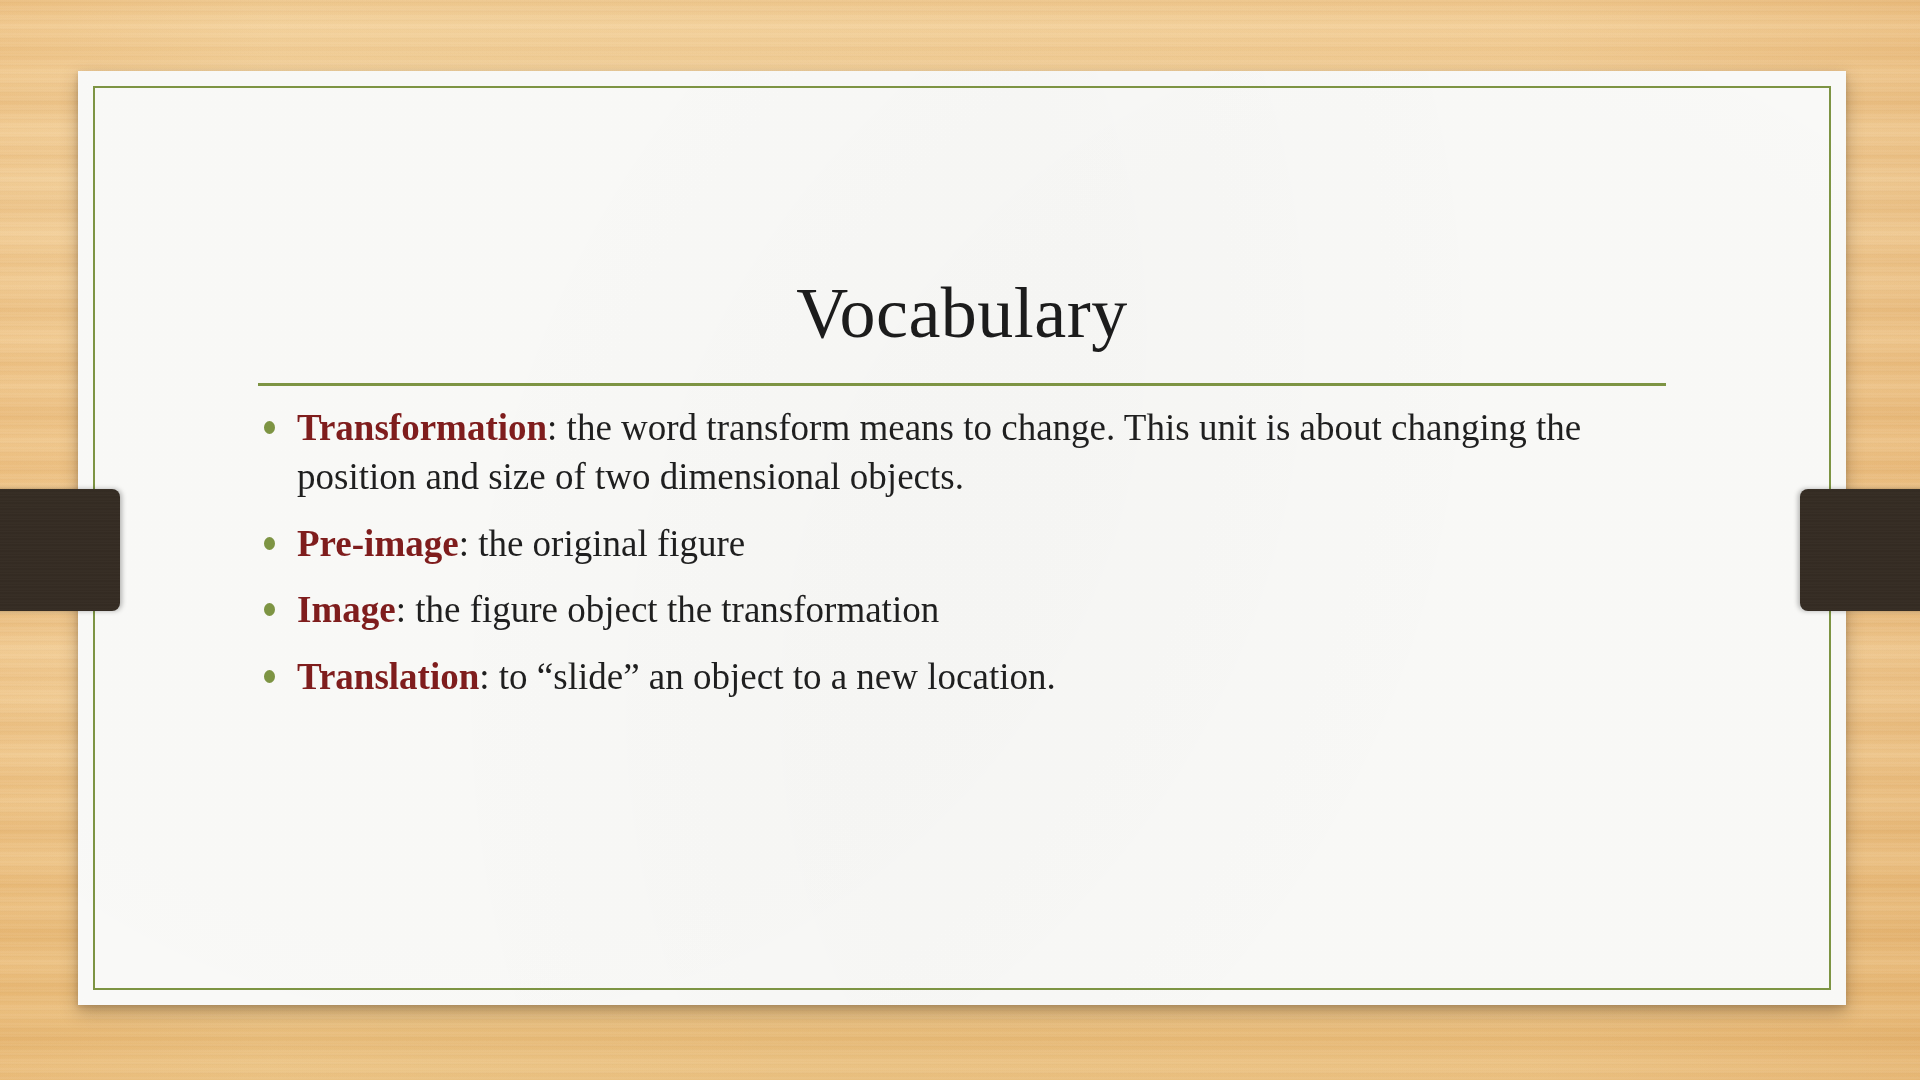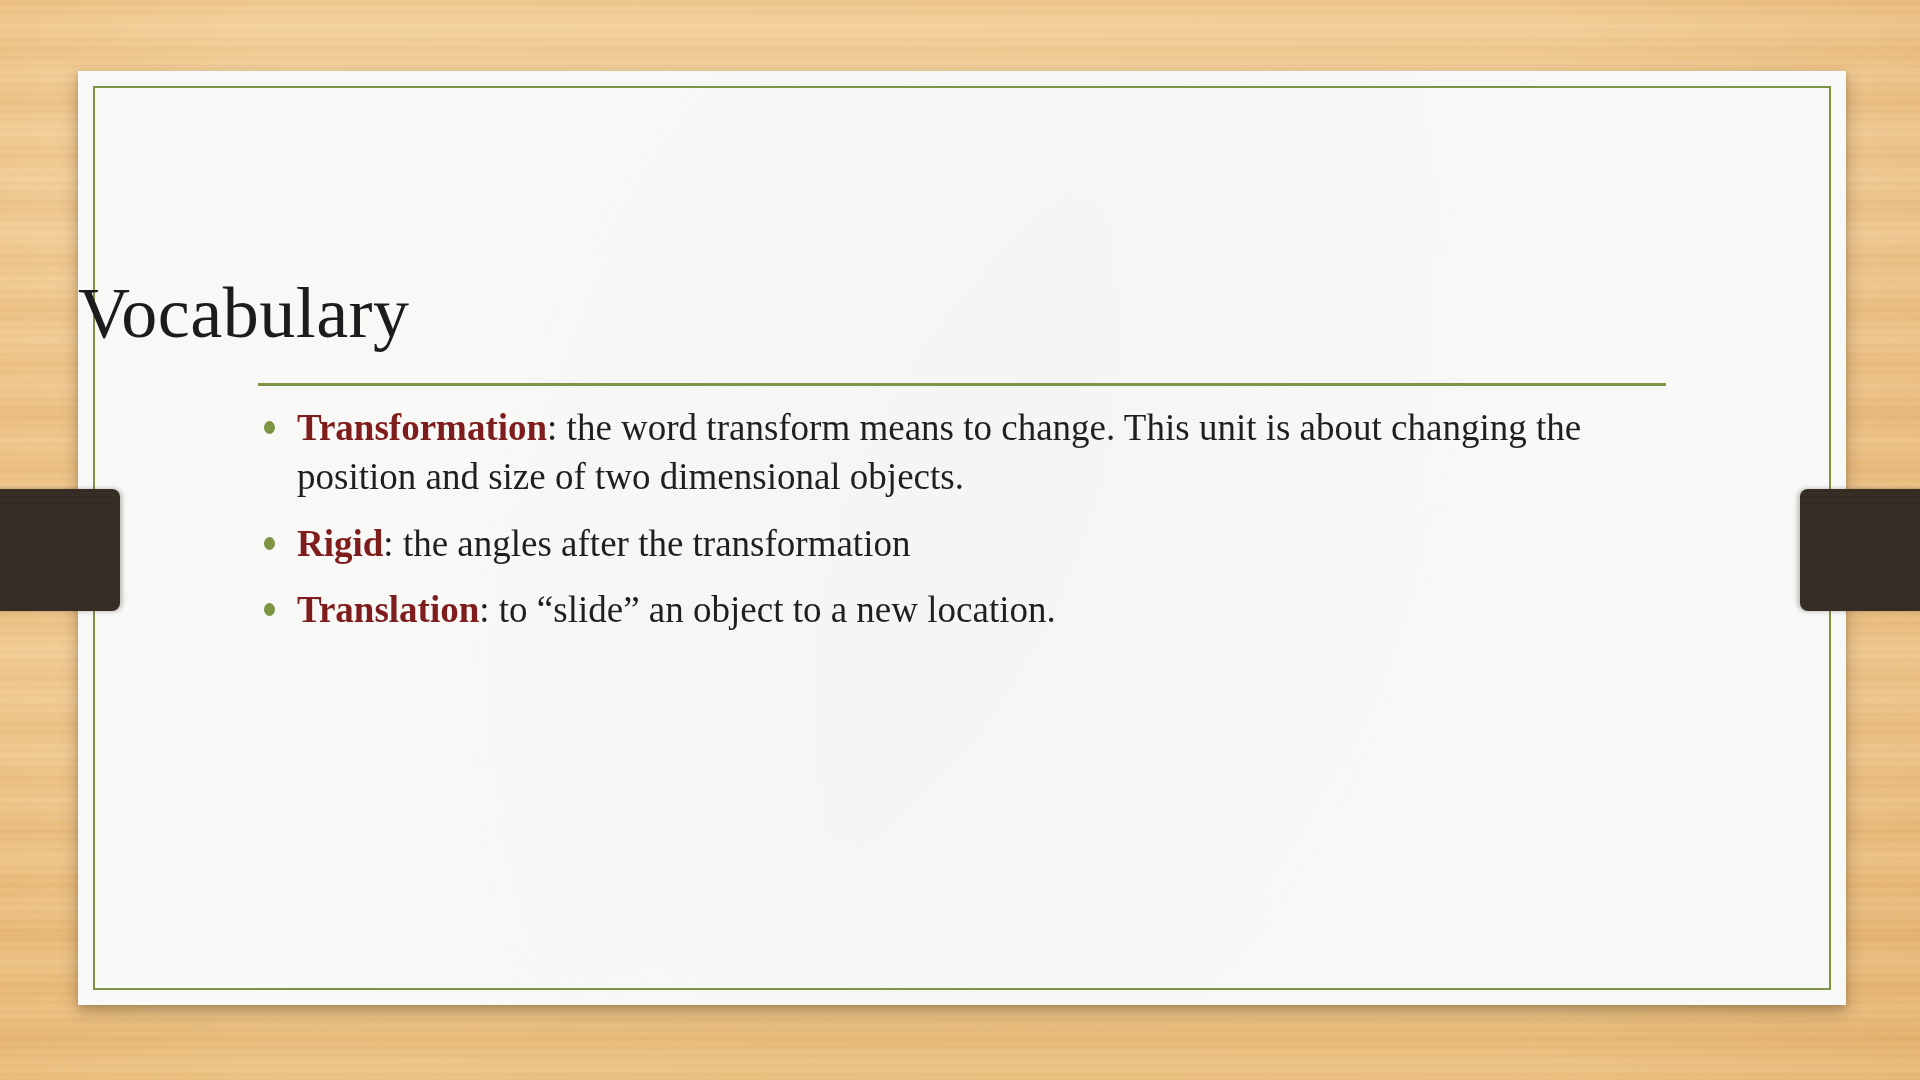--- a/index.html
+++ b/index.html
@@ -138,20 +138,21 @@
     inset: 0;
     padding: 0;
   }
 
   
   .title {
     position: absolute;
     left: 0;
     right: 0;
     top: 158px;
+    text-align: center;
     font-size: 72px;
     font-weight: 400;
     color: #1c1c1c;
     letter-spacing: 0.5px;
     line-height: 1;
   }
 
   
   .divider {
     position: absolute;
@@ -221,24 +222,28 @@
 
       <div class="divider"></div>
 
       <ul class="bullets">
 
         <li class="bullet-item">
           <span class="bullet-dot"></span>
           <span class="term">Transformation</span><span class="rest">: </span><span class="rest">the word transform means to change. This unit is about changing the position and size of two dimensional objects.</span>
         </li>
 
-
-        <li class="bullet-item">
-          <span class="bullet-dot"></span>
-          <span class="term">Rigid</span><span class="rest">: </span><span class="rest">the angles after the transformation</span>
+        <li class="bullet-item">
+          <span class="bullet-dot"></span>
+          <span class="term">Pre-image</span><span class="rest">: </span><span class="rest">the original figure</span>
+        </li>
+
+        <li class="bullet-item">
+          <span class="bullet-dot"></span>
+          <span class="term">Image</span><span class="rest">: </span><span class="rest">the figure object the transformation</span>
         </li>
 
 
         <li class="bullet-item">
           <span class="bullet-dot"></span>
           <span class="term">Translation</span><span class="rest">: </span><span class="rest">to “slide” an object to a new location.</span>
         </li>
 
       </ul>
 

